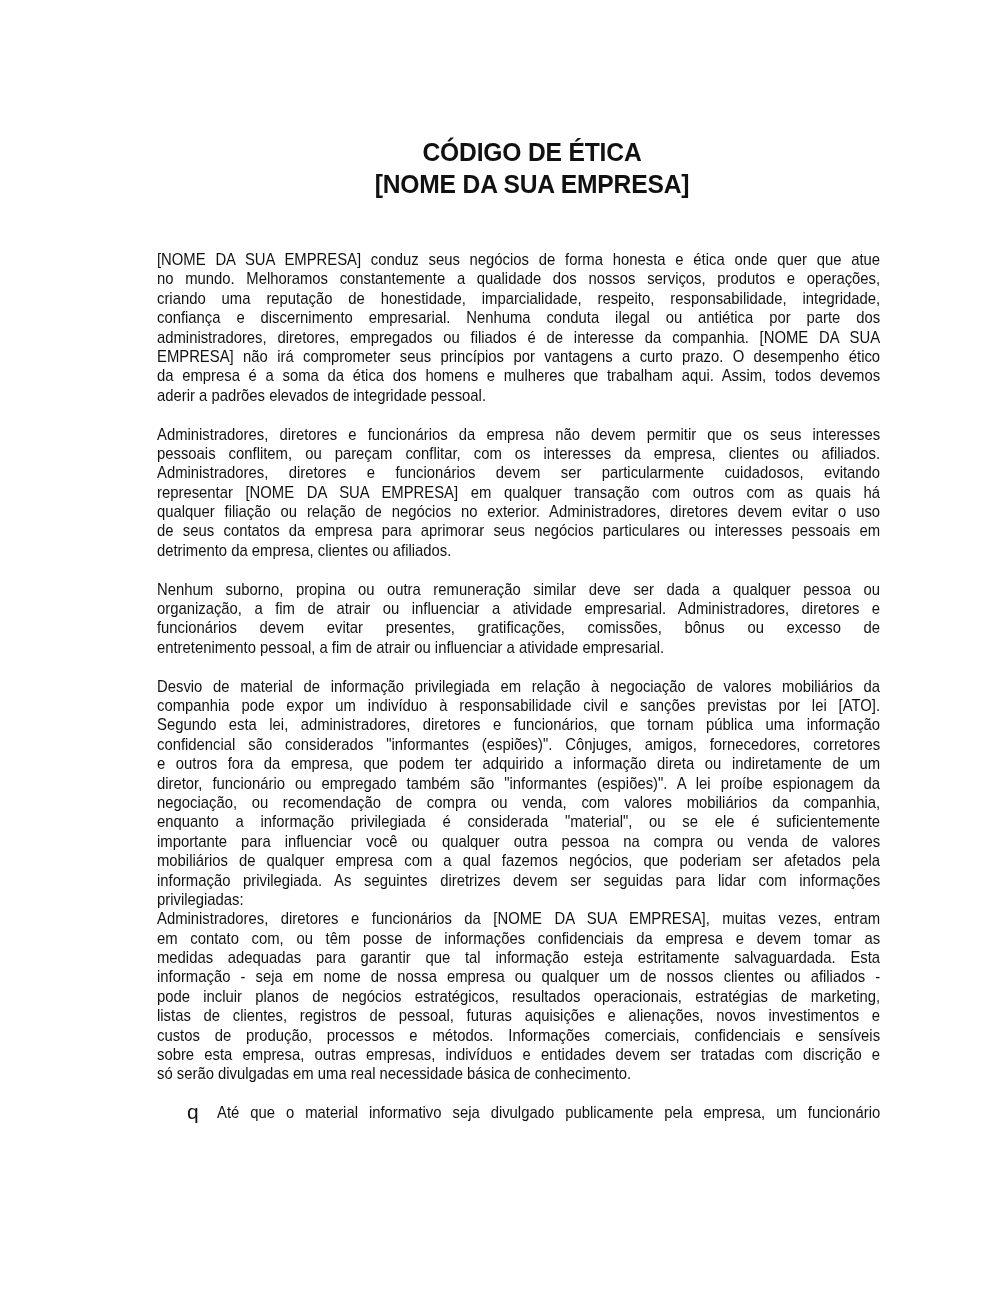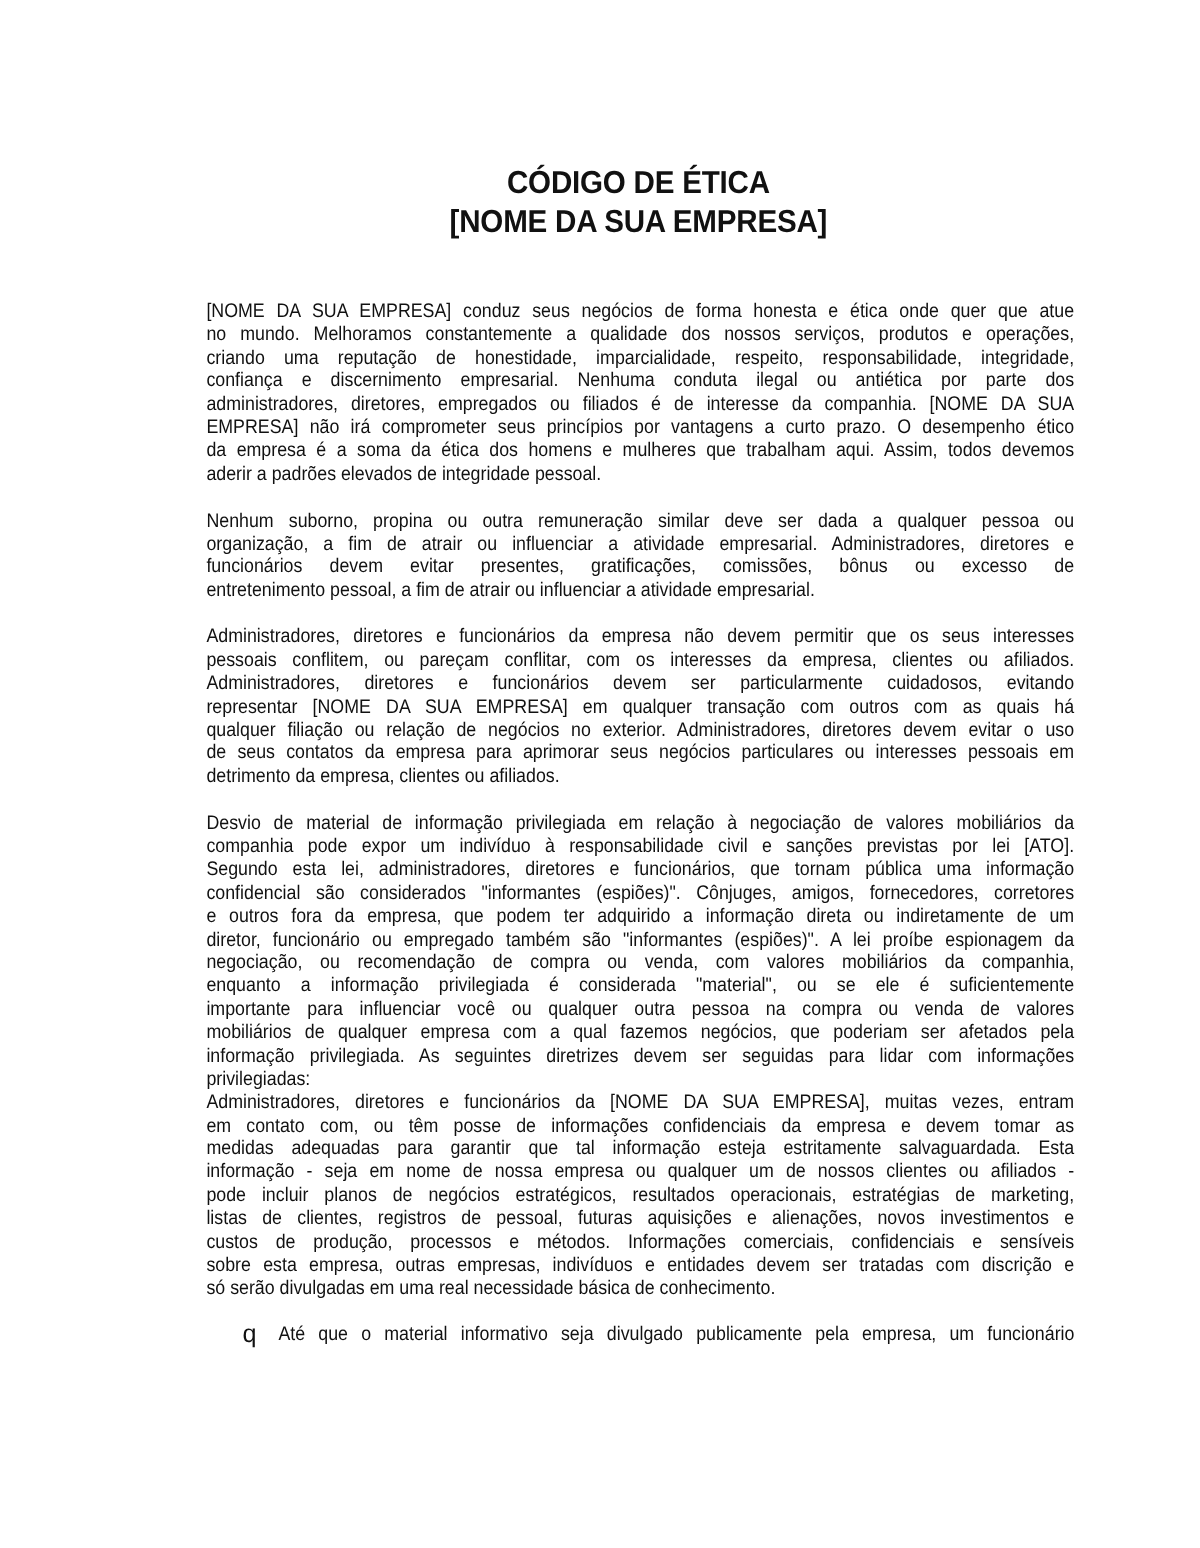--- a/index.html
+++ b/index.html
@@ -32,21 +32,21 @@
       font-weight: bold;
       font-size: 26.5px;
       line-height: 32px;
       letter-spacing: -0.2px;
       transform: scaleX(0.93);
       transform-origin: 500px 0;
     }
     .title span { display: block; }
     .body {
       position: absolute;
-      left: 140px;
+      left: 125px;
       width: 723px;
       top: 250px;
       font-size: 16.4px;
     }
     .para {
       margin: 0 0 19.4px 0;
     }
     .line {
       display: block;
       height: 19.4px;
@@ -105,34 +105,34 @@
       <span class="line">no mundo. Melhoramos constantemente a qualidade dos nossos serviços, produtos e operações,</span>
       <span class="line">criando uma reputação de honestidade, imparcialidade, respeito, responsabilidade, integridade,</span>
       <span class="line">confiança e discernimento empresarial. Nenhuma conduta ilegal ou antiética por parte dos</span>
       <span class="line">administradores, diretores, empregados ou filiados é de interesse da companhia. [NOME DA SUA</span>
       <span class="line">EMPRESA] não irá comprometer seus princípios por vantagens a curto prazo. O desempenho ético</span>
       <span class="line">da empresa é a soma da ética dos homens e mulheres que trabalham aqui. Assim, todos devemos</span>
       <span class="line last">aderir a padrões elevados de integridade pessoal.</span>
     </div>
 
     <div class="para">
-      <span class="line">Nenhum suborno, propina ou outra remuneração similar deve ser dada a qualquer pessoa ou</span>
-      <span class="line">organização, a fim de atrair ou influenciar a atividade empresarial. Administradores, diretores e</span>
-      <span class="line">funcionários devem evitar presentes, gratificações, comissões, bônus ou excesso de</span>
-      <span class="line last">entretenimento pessoal, a fim de atrair ou influenciar a atividade empresarial.</span>
-    </div>
-
-    <div class="para">
       <span class="line">Administradores, diretores e funcionários da empresa não devem permitir que os seus interesses</span>
       <span class="line">pessoais conflitem, ou pareçam conflitar, com os interesses da empresa, clientes ou afiliados.</span>
       <span class="line">Administradores, diretores e funcionários devem ser particularmente cuidadosos, evitando</span>
       <span class="line">representar [NOME DA SUA EMPRESA] em qualquer transação com outros com as quais há</span>
       <span class="line">qualquer filiação ou relação de negócios no exterior. Administradores, diretores devem evitar o uso</span>
       <span class="line">de seus contatos da empresa para aprimorar seus negócios particulares ou interesses pessoais em</span>
       <span class="line last">detrimento da empresa, clientes ou afiliados.</span>
+    </div>
+
+    <div class="para">
+      <span class="line">Nenhum suborno, propina ou outra remuneração similar deve ser dada a qualquer pessoa ou</span>
+      <span class="line">organização, a fim de atrair ou influenciar a atividade empresarial. Administradores, diretores e</span>
+      <span class="line">funcionários devem evitar presentes, gratificações, comissões, bônus ou excesso de</span>
+      <span class="line last">entretenimento pessoal, a fim de atrair ou influenciar a atividade empresarial.</span>
     </div>
 
     <div class="para" style="margin-bottom:0;">
       <span class="line">Desvio de material de informação privilegiada em relação à negociação de valores mobiliários da</span>
       <span class="line">companhia pode expor um indivíduo à responsabilidade civil e sanções previstas por lei [ATO].</span>
       <span class="line">Segundo esta lei, administradores, diretores e funcionários, que tornam pública uma informação</span>
       <span class="line">confidencial são considerados "informantes (espiões)". Cônjuges, amigos, fornecedores, corretores</span>
       <span class="line">e outros fora da empresa, que podem ter adquirido a informação direta ou indiretamente de um</span>
       <span class="line">diretor, funcionário ou empregado também são "informantes (espiões)". A lei proíbe espionagem da</span>
       <span class="line">negociação, ou recomendação de compra ou venda, com valores mobiliários da companhia,</span>

